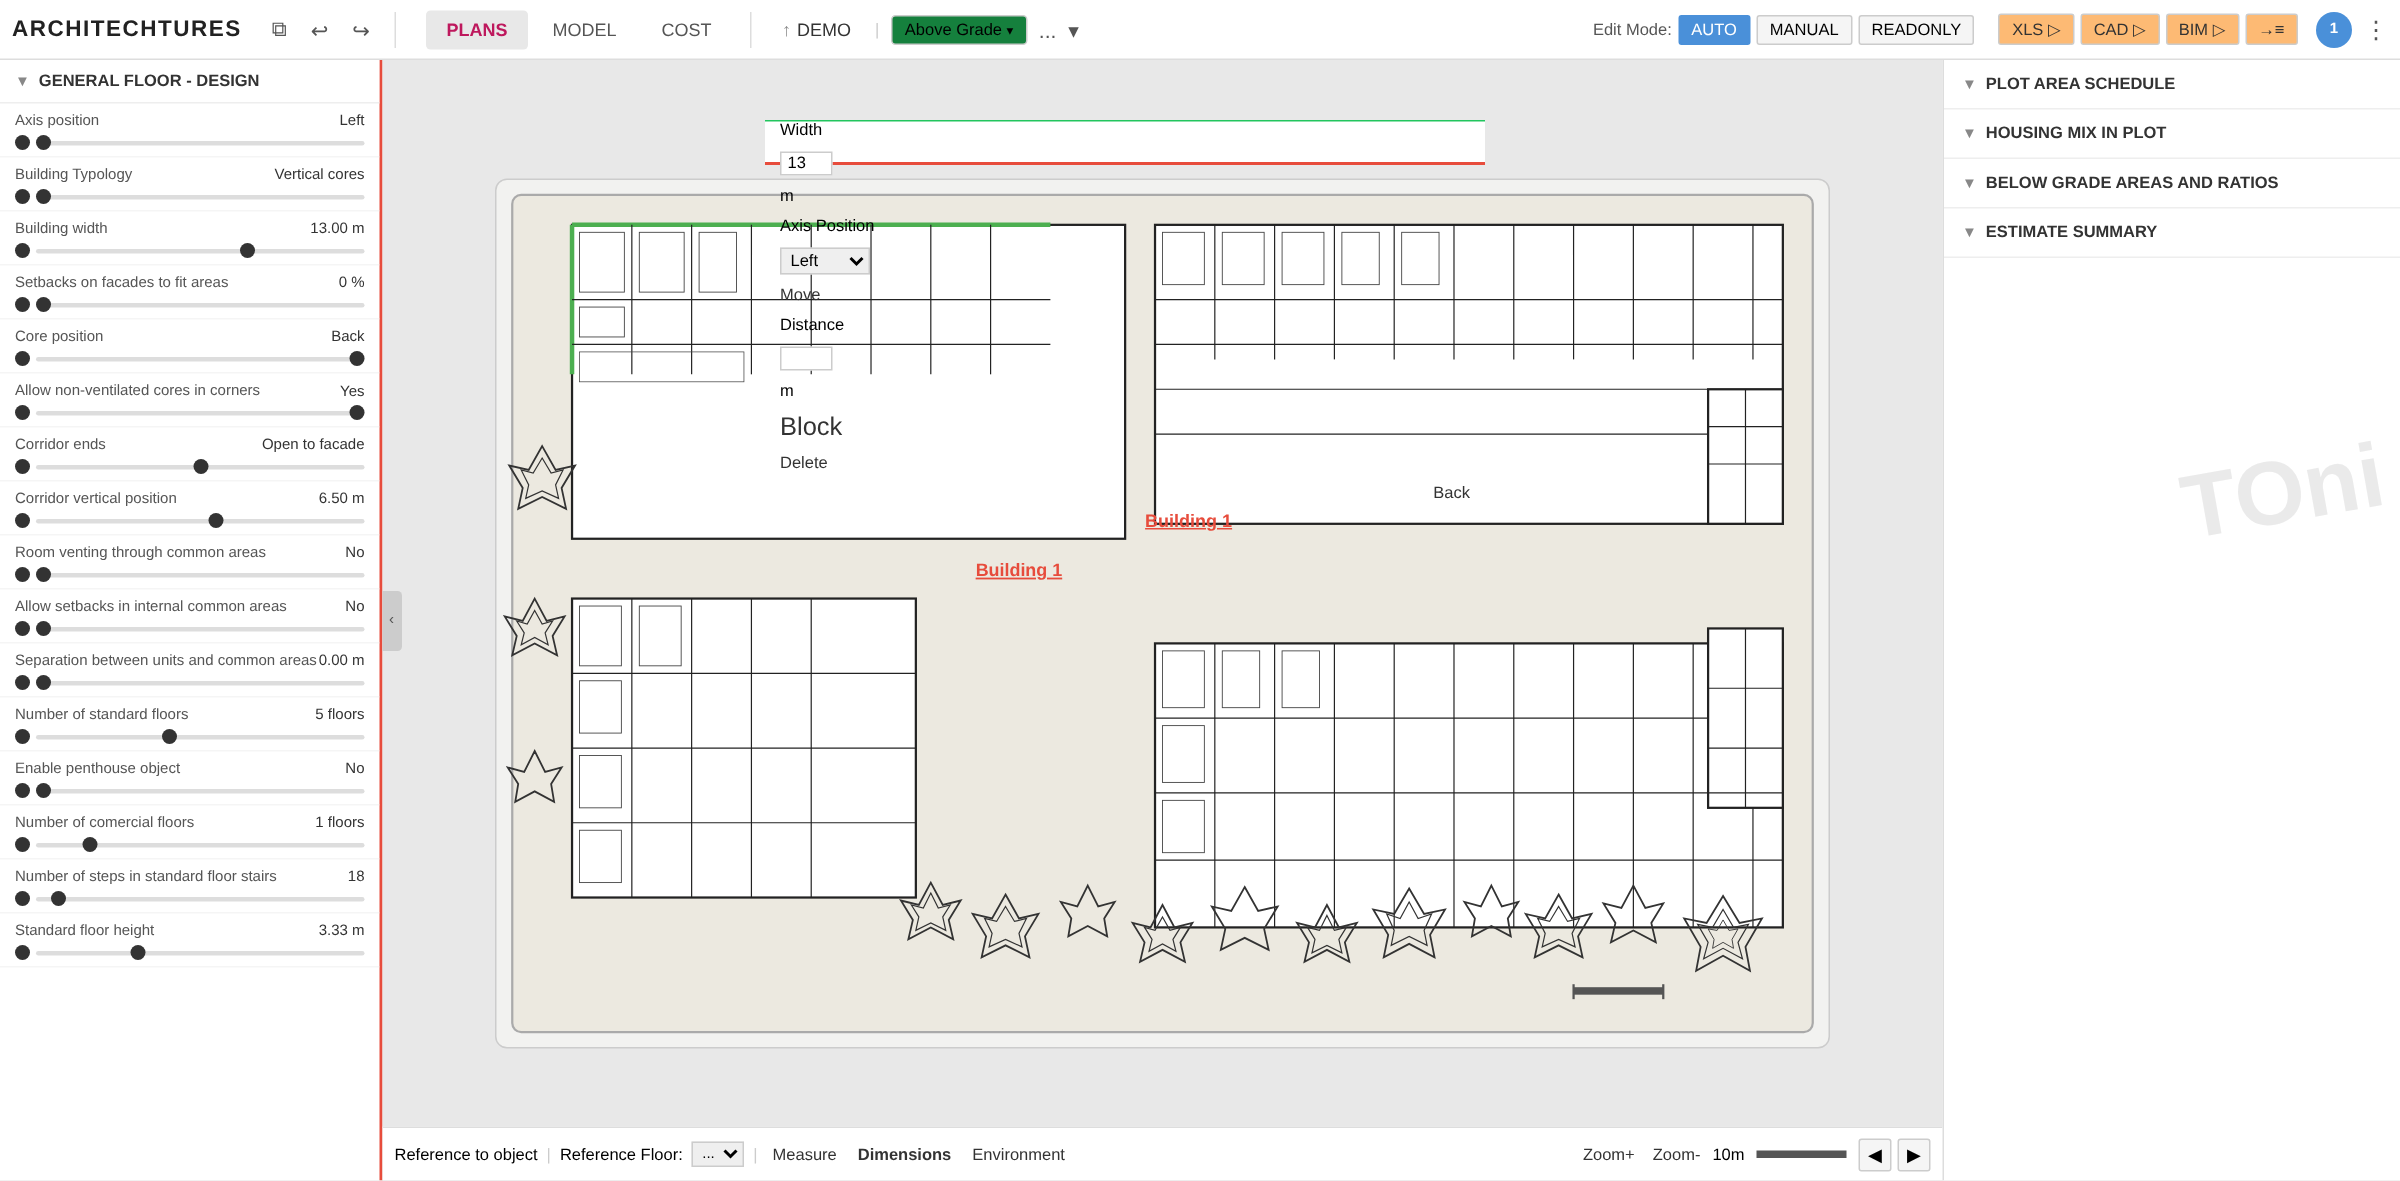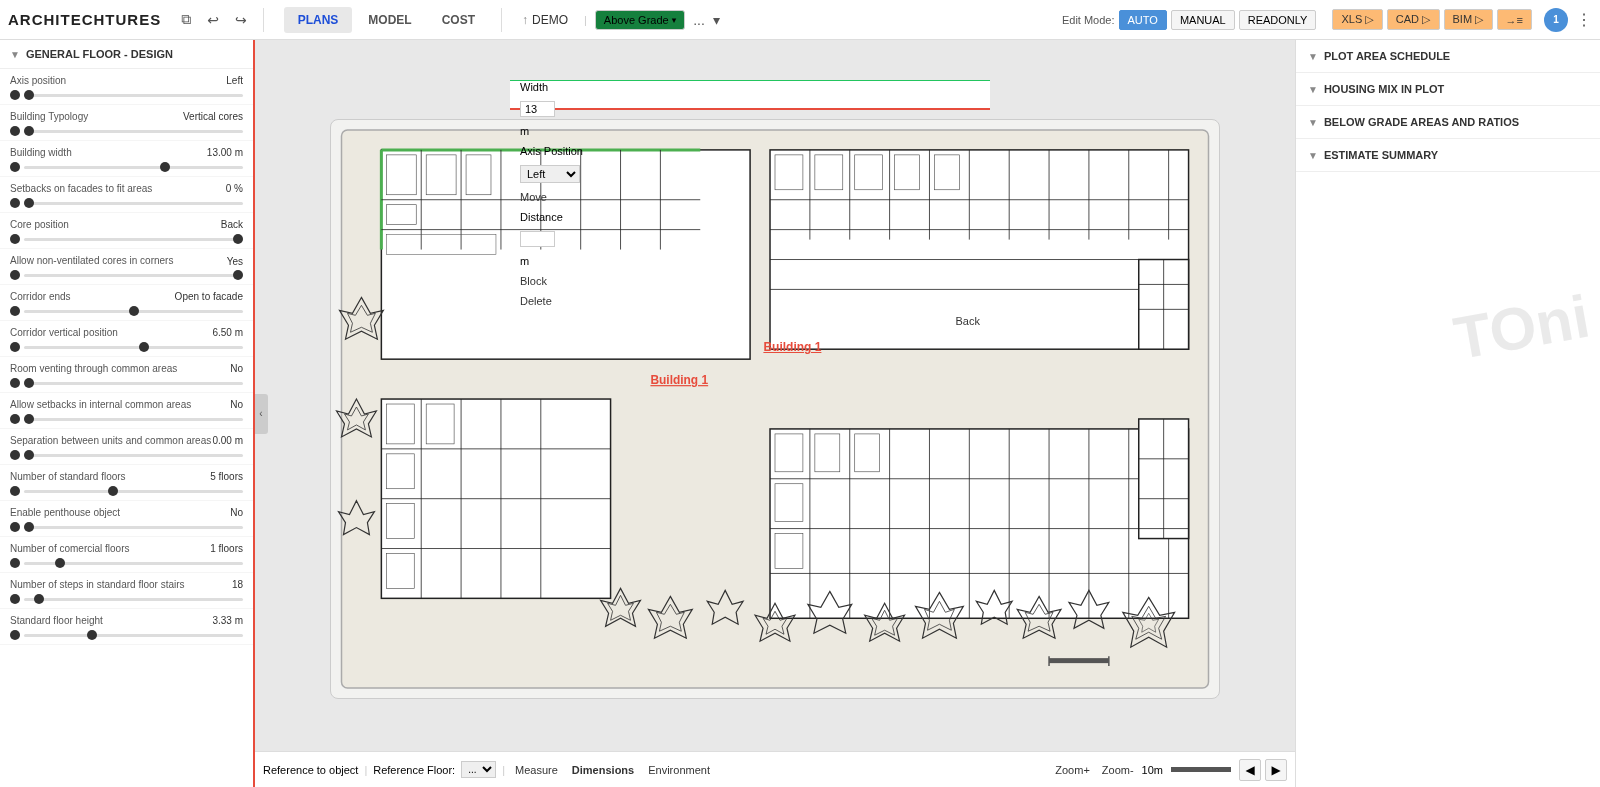--- a/index.html
+++ b/index.html
@@ -6,22 +6,22 @@
     body { font-family: Arial, sans-serif; font-size: 11px; background: #f0f0f0; overflow: hidden; width: 1600px; height: 787px; }
 
     
     .top-bar {
       display: flex; align-items: center; background: #fff; border-bottom: 1px solid #ddd;
       height: 40px; padding: 0 8px; gap: 8px; position: relative; z-index: 10;
     }
     .logo { font-size: 15px; font-weight: bold; letter-spacing: 1px; color: #222; margin-right: 8px; }
     .top-icon-btn { background: none; border: none; cursor: pointer; color: #555; font-size: 14px; padding: 2px 4px; }
     .top-nav-tabs { display: flex; gap: 2px; margin-left: 8px; }
-    .top-nav-tab { padding: 6px 14px; border: none; background: none; cursor: pointer; font-size: 12px; color: #555; border-radius: 3px; font-weight: bold; }
-    .top-nav-tab.active { background: #e8e8e8; font-weight: bold; color: #1d4ed8; }
+    .top-nav-tab { padding: 6px 14px; border: none; background: none; cursor: pointer; font-size: 12px; color: #555; border-radius: 3px; }
+    .top-nav-tab.active { background: #e8e8e8; font-weight: bold; color: #be185d; }
     .separator { width: 1px; background: #ddd; height: 24px; margin: 0 4px; }
     .demo-btn { display: flex; align-items: center; gap: 4px; padding: 4px 8px; background: none; border: none; cursor: pointer; font-size: 12px; color: #333; }
     .grade-dropdown { display: flex; align-items: center; gap: 3px; padding: 3px 8px; background: #15803d; border: 1px solid #ccc; border-radius: 3px; cursor: pointer; font-size: 11px; }
     .dots-btn { background: none; border: none; cursor: pointer; font-size: 14px; color: #555; }
     .chevron-btn { background: none; border: none; cursor: pointer; font-size: 14px; color: #555; }
     .edit-mode-section { display: flex; align-items: center; gap: 4px; margin-left: auto; }
     .edit-mode-label { font-size: 11px; color: #555; }
     .edit-mode-btn { padding: 3px 8px; border: 1px solid #ccc; background: #f5f5f5; cursor: pointer; font-size: 11px; border-radius: 2px; }
     .edit-mode-btn.active { background: #4a90d9; color: #fff; border-color: #4a90d9; }
     .export-btns { display: flex; gap: 4px; margin-left: 8px; }
@@ -318,21 +318,21 @@
       <span>Axis Position</span>
       <select style="font-size:11px;border:1px solid #ccc;padding:1px 2px;">
         <option>Left</option>
         <option>Right</option>
         <option>Center</option>
       </select>
       <button style="background:none;border:none;cursor:pointer;font-size:11px;color:#333;">Move</button>
       <span>Distance</span>
       <input type="text" value="" style="width: 35px; border: 1px solid rgb(204, 204, 204); padding: 1px 4px; font-size: 11px;">
       <span>m</span>
-      <button style="background:none;border:none;cursor:pointer;font-size:11px;color:#333;">Block</button>
+      <button style="background:none;border:none;cursor:pointer;font-size:17px;color:#333;">Block</button>
       <button style="background:none;border:none;cursor:pointer;font-size:11px;color:#333;">Delete</button>
       <button style="background:none;border:none;cursor:pointer;font-size:11px;color:#333;margin-left:auto;">Back</button>
     </div>
 
     <div class="canvas-area">
 
       <svg width="890" height="580" viewBox="0 0 890 580" style="background:#f2f2f0; border-radius:8px; border:1px solid #ccc;">
 
         <rect x="10" y="10" width="870" height="560" rx="6" fill="#ece9e0" stroke="#aaa" stroke-width="1.5"></rect>
 

